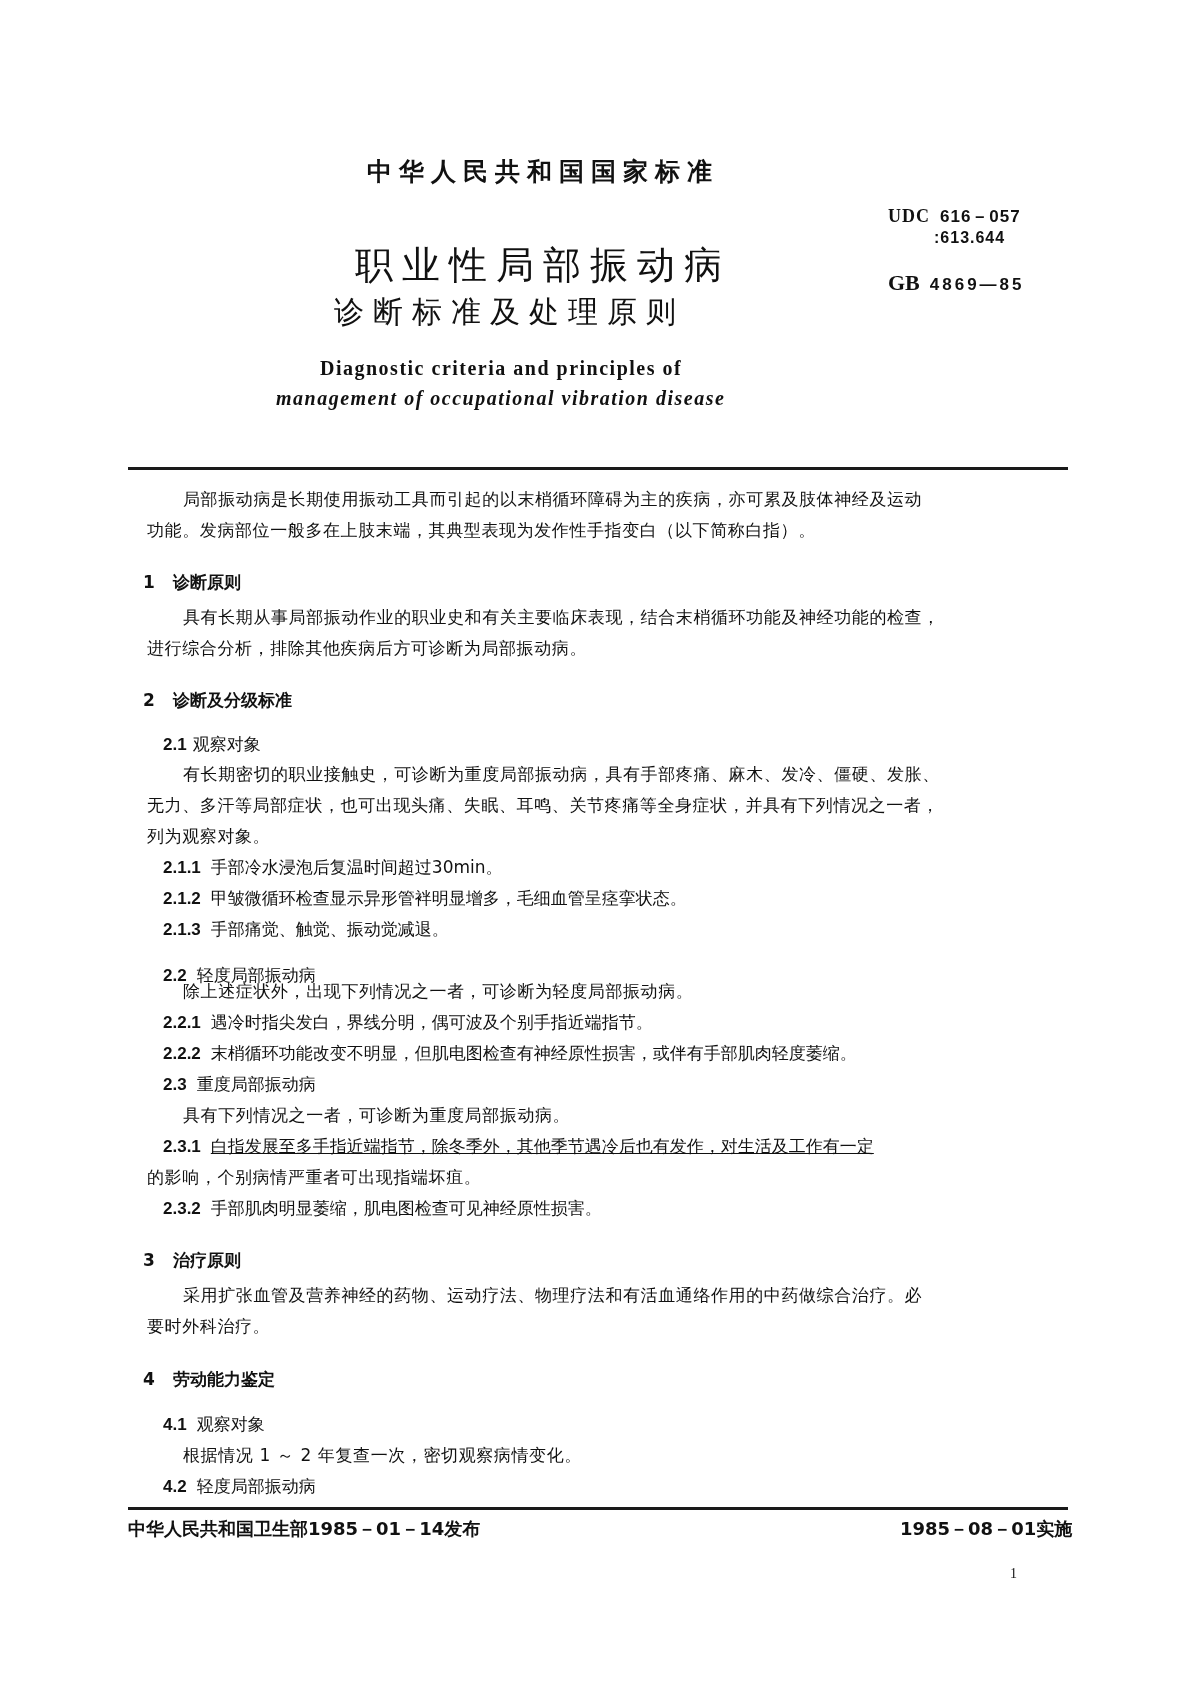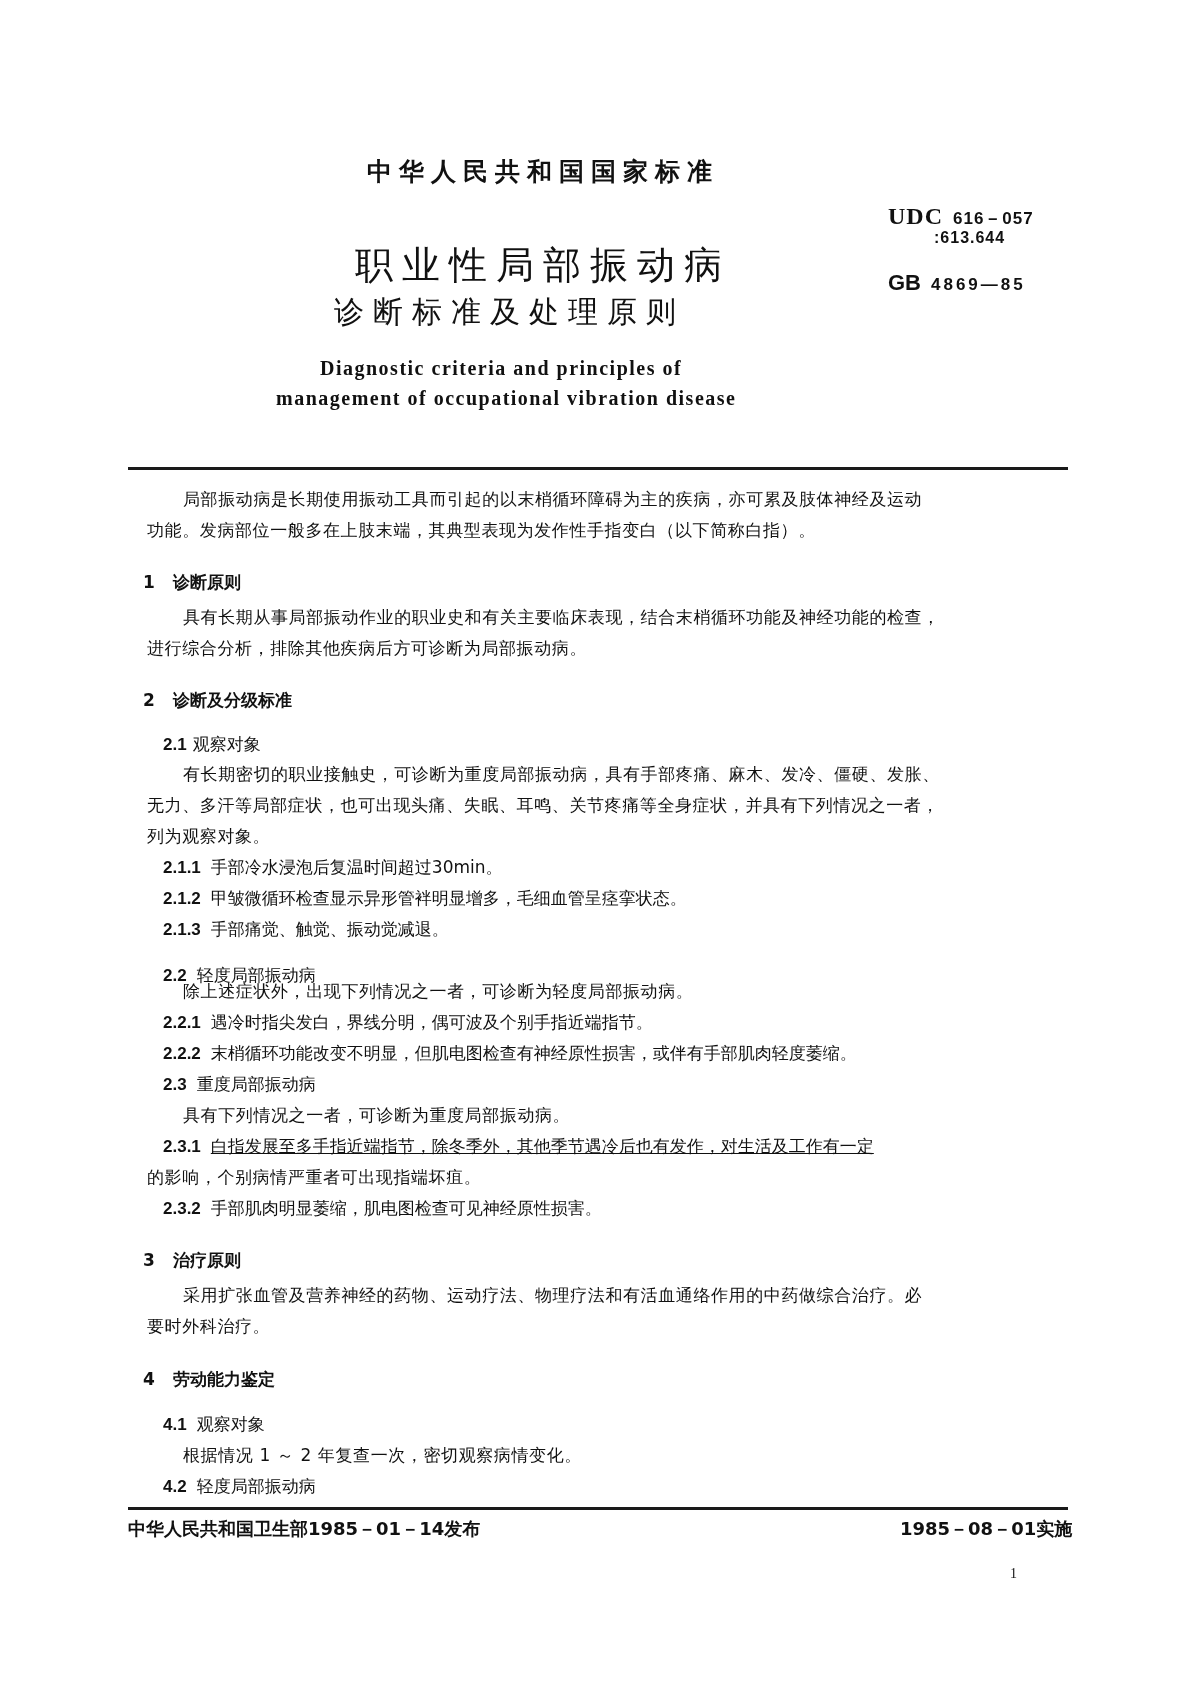--- a/index.html
+++ b/index.html
@@ -4,30 +4,30 @@
 <style>
   html, body { margin: 0; padding: 0; background: #ffffff; }
   body {
     width: 1191px; height: 1684px; position: relative; overflow: hidden;
     color: #111111;
     font-family: "DejaVu Sans", "Liberation Sans", sans-serif;
   }
   .abs { position: absolute; white-space: nowrap; }
   .hdr-std { left: 350px; top: 155px; font-size: 25px; letter-spacing: 7px; font-weight: bold; margin-left: 17px; }
   .udc { left: 888px; top: 203px; font-size: 20px; font-weight: bold; }
-  .udc .lbl { font-family: "Liberation Serif", "DejaVu Serif", serif; font-size: 24px; letter-spacing: 1px; margin-right: 10px; }
+  .udc .lbl { font-family: "Liberation Serif", "DejaVu Serif", serif; font-size: 18px; letter-spacing: 1px; margin-right: 10px; }
   .udc .num { font-family: "Liberation Sans", sans-serif; font-size: 17px; letter-spacing: 1px; }
   .udc2 { left: 934px; top: 229px; font-size: 16px; font-weight: bold; font-family: "Liberation Sans", sans-serif; letter-spacing: 1px; }
   .gb { left: 888px; top: 270px; font-weight: bold; }
-  .gb .lbl { font-family: Liberation Sans, sans-serif; font-size: 22px; margin-right: 10px; }
+  .gb .lbl { font-family: Liberation Serif, serif; font-size: 22px; margin-right: 10px; }
   .gb .num { font-family: "Liberation Sans", sans-serif; font-size: 17px; letter-spacing: 3px; }
   .title1 { left: 355px; top: 240px; font-size: 38px; letter-spacing: 9px; }
   .title2 { left: 334px; top: 292px; font-size: 30px; letter-spacing: 9px; }
   .en1 { left: 320px; top: 357px; font-family: "Liberation Serif", "DejaVu Serif", serif; font-weight: bold; font-size: 20px; letter-spacing: 1.5px; }
-  .en2 { left: 276px; top: 387px; font-family: "Liberation Serif", "DejaVu Serif", serif; font-weight: bold; font-size: 20px; letter-spacing: 1.5px; }
+  .en2 { left: 276px; top: 387px; font-family: "Liberation Serif", "DejaVu Serif", serif; font-weight: bold; font-size: 20px; letter-spacing: 1.5px; font-style: italic; }
   .rule { position: absolute; left: 128px; width: 940px; height: 3px; background: #1a1a1a; }
   .rule.top { top: 467px; }
   .rule.bottom { top: 1507px; }
   .sec { position: absolute; left: 143px; font-size: 17px; font-weight: bold; }
   .sec .n { display: inline-block; width: 30px; }
   .sub { position: absolute; left: 163px; font-size: 17px; }
   .sub .n { font-weight: bold; font-family: "Liberation Sans", sans-serif; display: inline-block; margin-right: 10px; }
   .line { position: absolute; font-size: 17px; white-space: nowrap; letter-spacing: 0.6px; }
   .footer-left { left: 128px; top: 1517px; font-size: 18px; font-weight: bold; }
   .footer-right { left: 900px; top: 1517px; font-size: 18px; font-weight: bold; }

